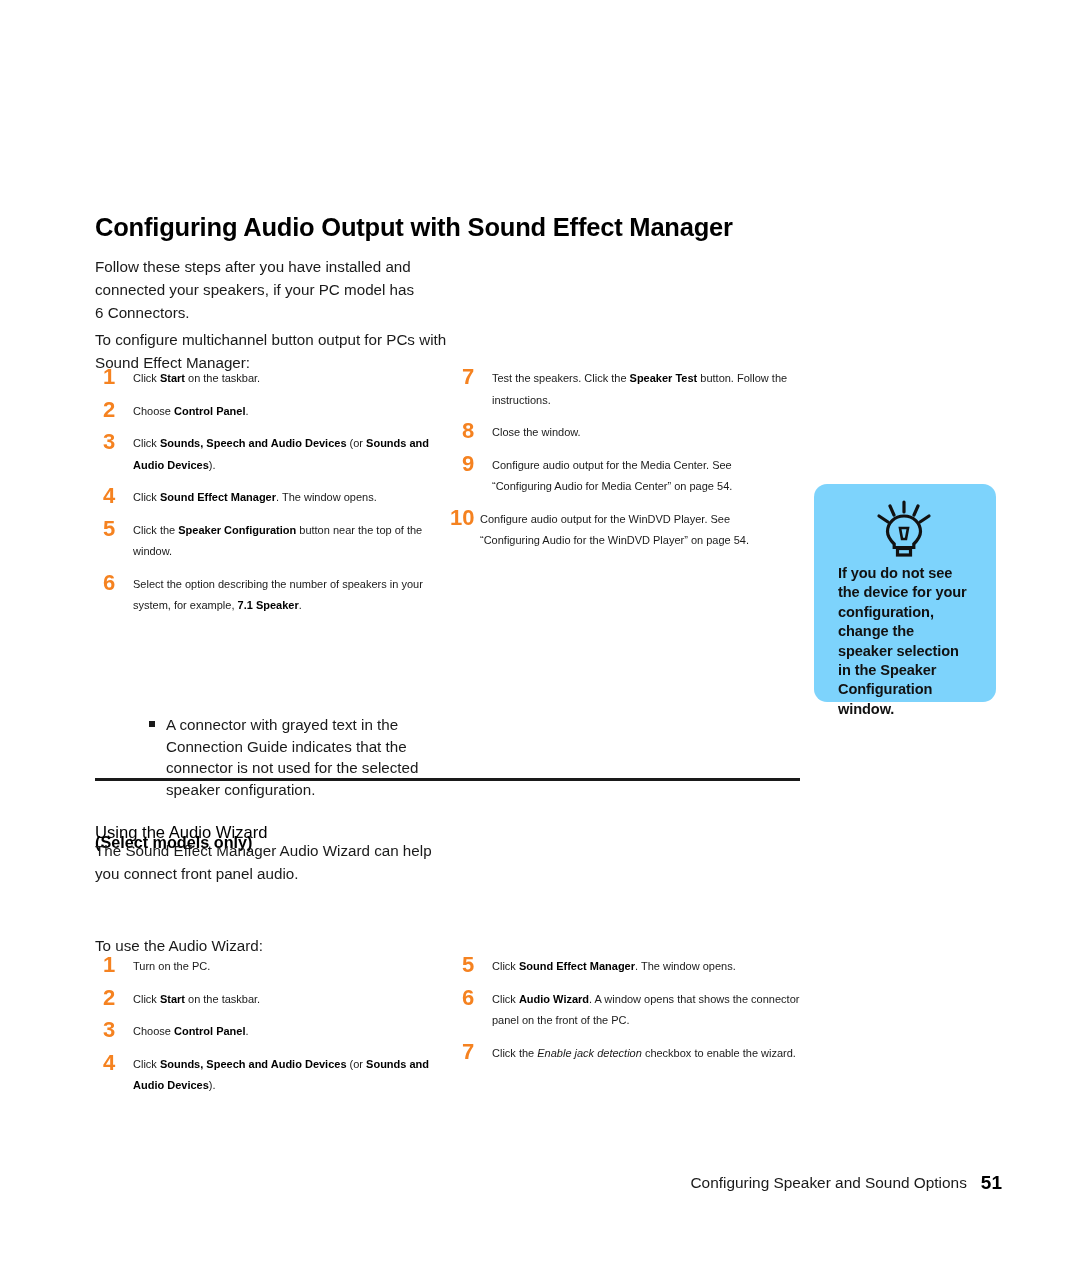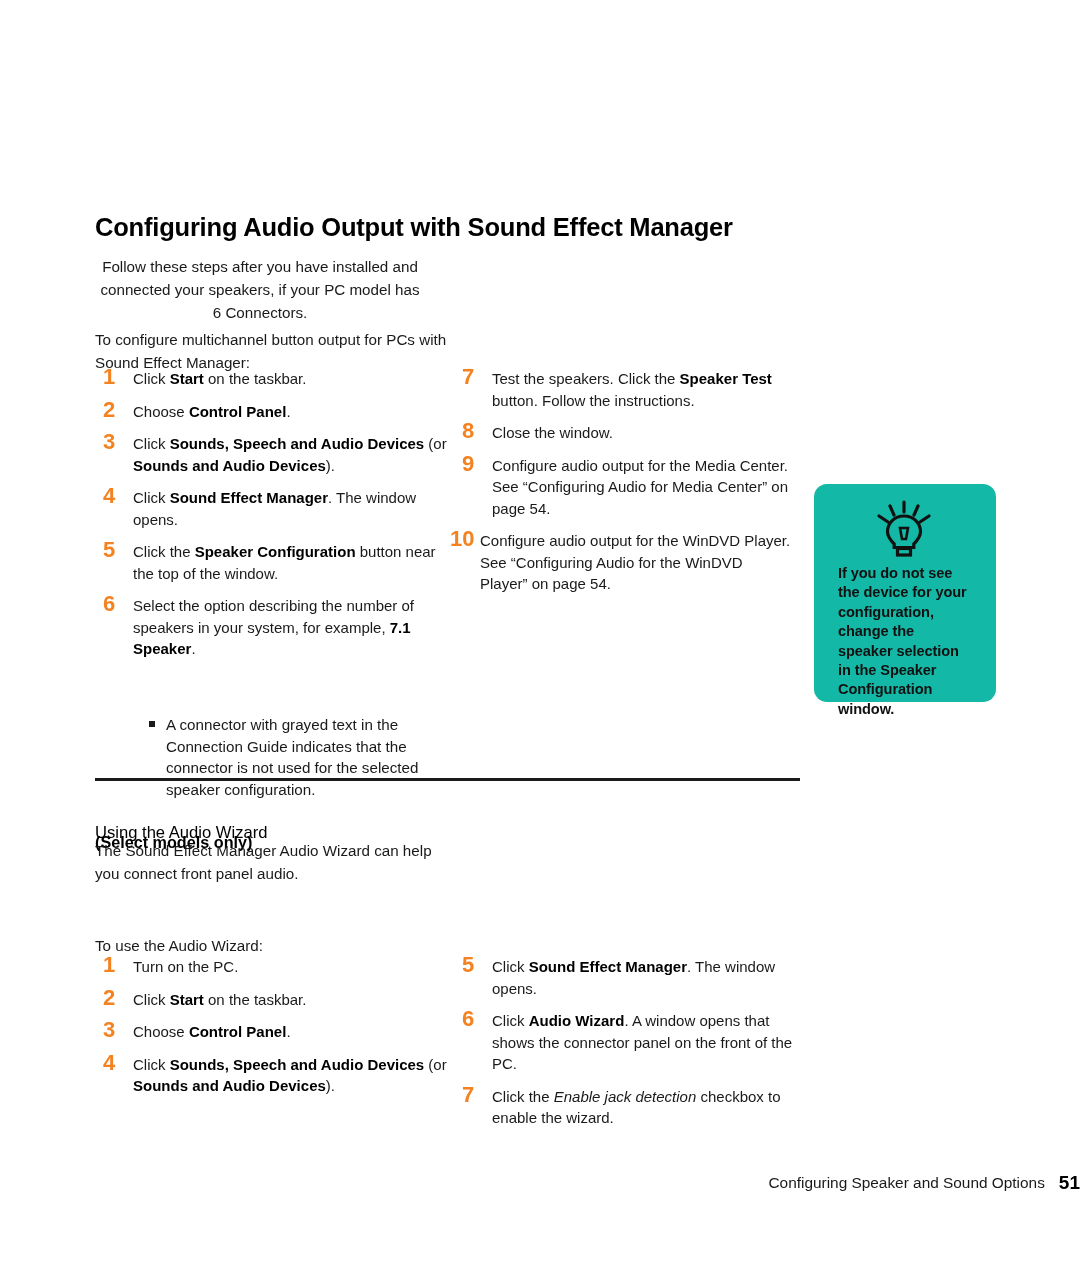--- a/index.html
+++ b/index.html
@@ -34,21 +34,20 @@
 
   
   .intro-a {
     position: absolute;
     left: 95px;
     top: 240px;
     width: 330px;
     font-size: 15.2px;
     line-height: 23px;
     color: #1a1a1a;
-    text-align: center;
   }
   .intro-b {
     position: absolute;
     left: 95px;
     top: 313px;
     width: 360px;
     font-size: 15.2px;
     line-height: 23px;
     color: #1a1a1a;
   }
@@ -73,21 +72,21 @@
     margin-top: -1px;
     font-family: "Liberation Sans", sans-serif;
   }
   .step-num.wide {
     width: 30px;
     margin-left: -12px;
     padding-right: 0;
   }
   .step-body {
     flex: 1 1 auto;
-    font-size: 15px;
+    font-size: 11px;
     line-height: 21.5px;
     color: #1a1a1a;
   }
   .step-body b { font-weight: bold; color: #000; }
   .step-body i { font-style: italic; }
 
   
   .subbullet {
     display: flex;
     margin-top: 14px;
@@ -116,21 +115,21 @@
   #steps-left-2 { left: 103px; top: 956px; width: 350px; }
   #steps-right-2 { left: 462px; top: 956px; width: 345px; }
 
   
   .tipbox {
     position: absolute;
     left: 814px;
     top: 484px;
     width: 182px;
     height: 218px;
-    background: #14b8a6;
+    background: #7dd3fc;
     border-radius: 13px;
     box-sizing: border-box;
     padding: 16px 26px 12px 24px;
   }
   .tip-icon {
     width: 100%;
     display: flex;
     justify-content: center;
     margin-bottom: 6px;
   }
@@ -188,20 +187,21 @@
     line-height: 23px;
   }
 
   
   .footer {
     position: absolute;
     left: 0;
     right: 0;
     top: 1172px;
     text-align: right;
+    padding-right: 78px;
     font-size: 15.4px;
     color: #1a1a1a;
   }
   .footer .pg {
     font-size: 19px;
     font-weight: bold;
     margin-left: 14px;
     color: #000;
     vertical-align: -1px;
   }

